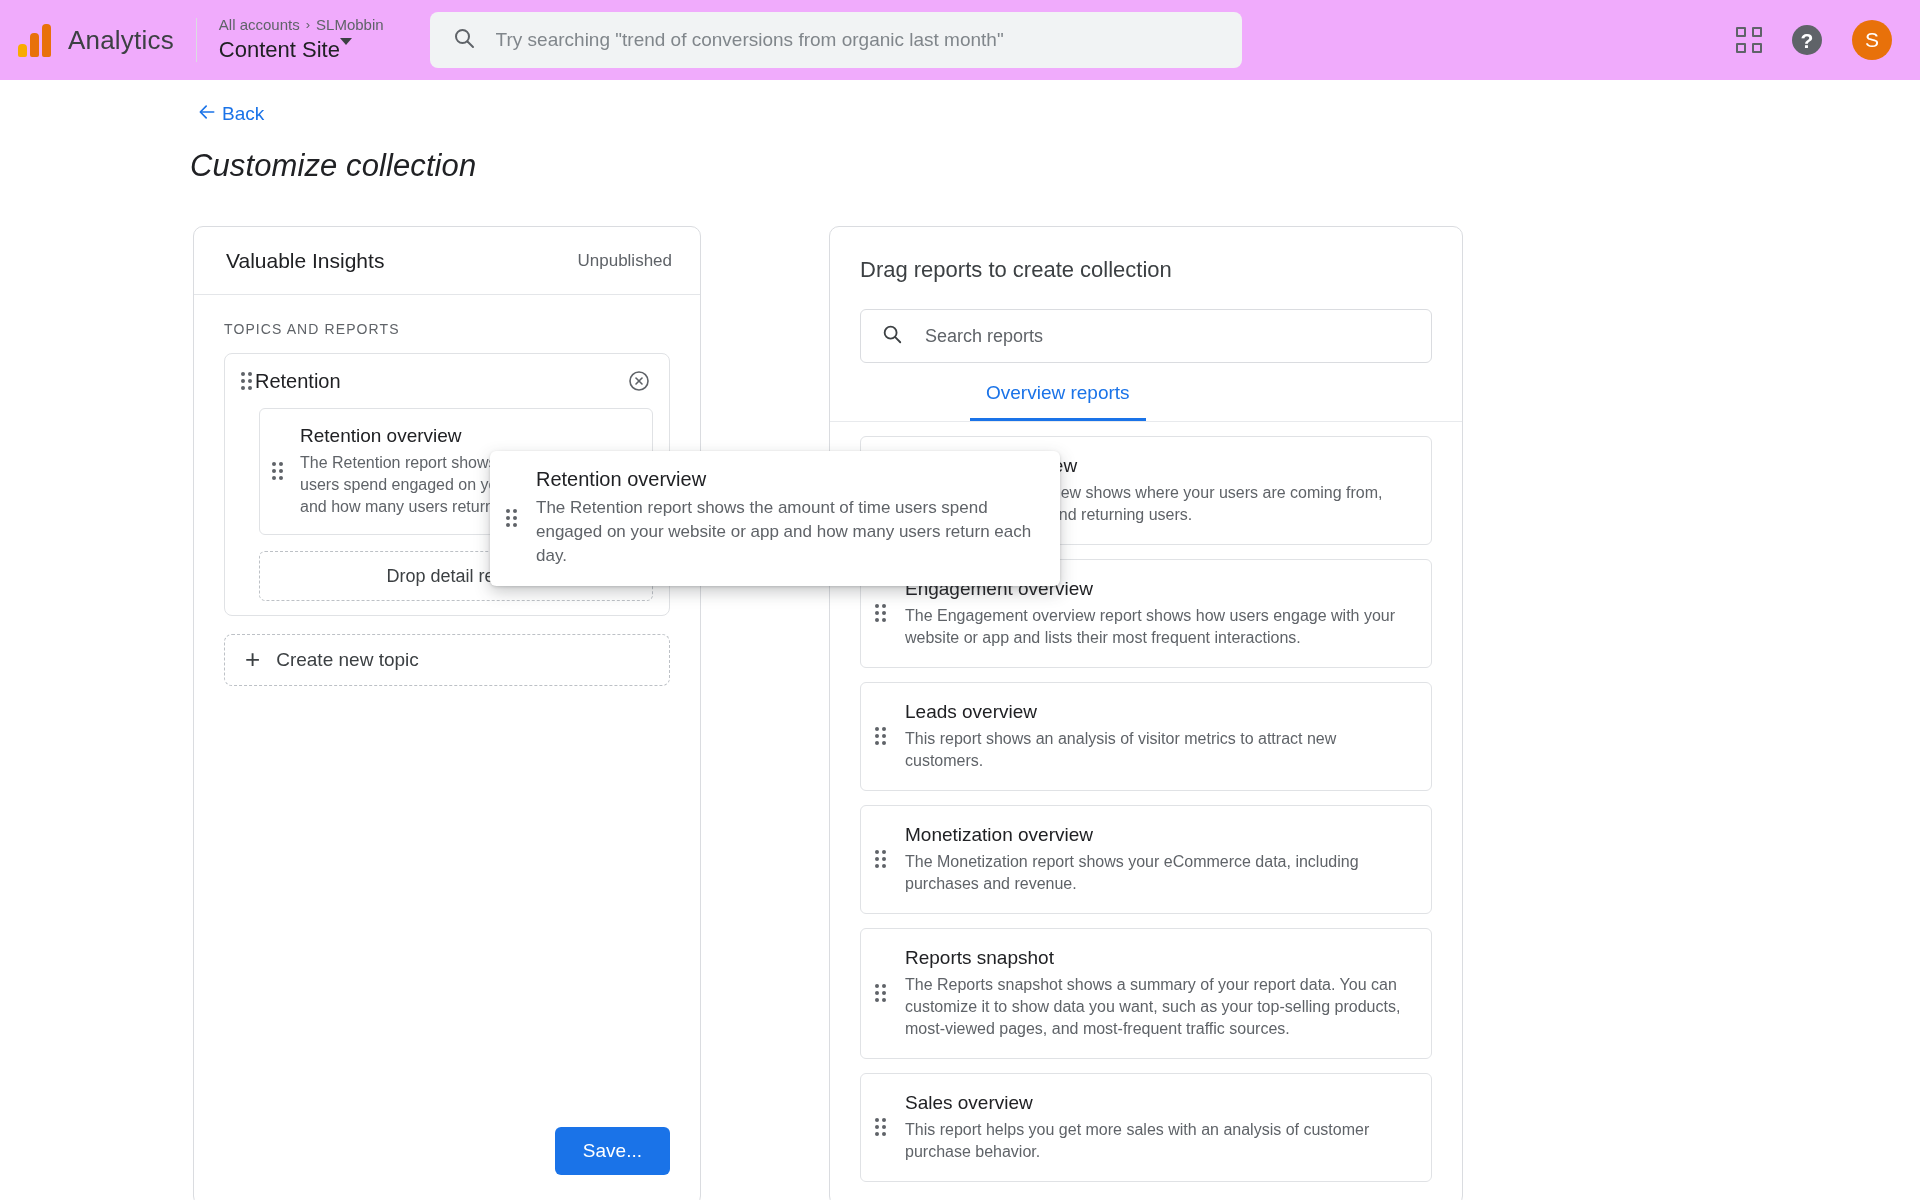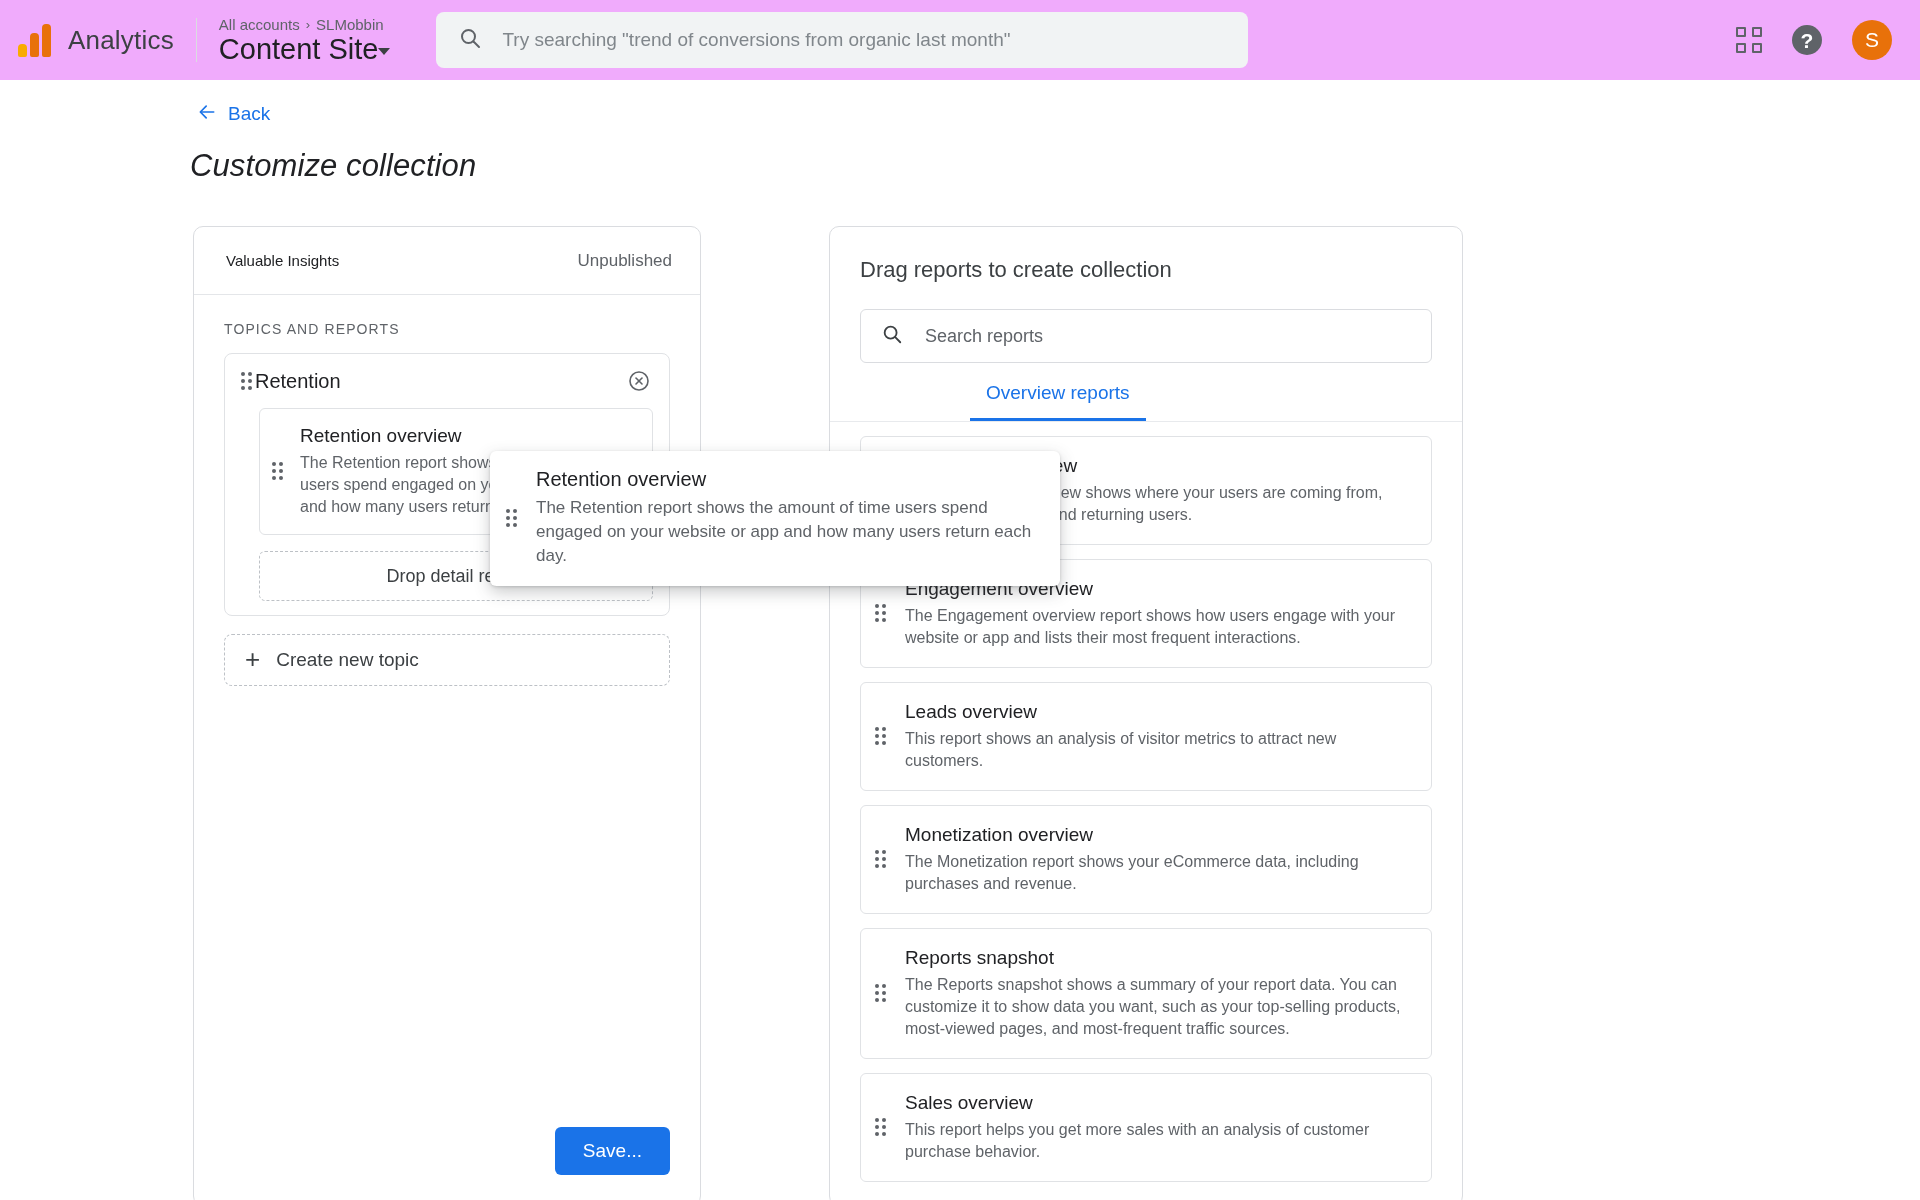--- a/index.html
+++ b/index.html
@@ -38,21 +38,21 @@
   .vdivider {
     width: 1px; height: 44px; background: #dadce0; margin: 0 22px;
   }
   .acct { display: flex; flex-direction: column; justify-content: center; }
   .acct-crumb {
     font-size: 15px; color: #5f6368; display: flex; align-items: center; gap: 6px;
     white-space: nowrap; line-height: 18px;
   }
   .crumb-sep { font-size: 13px; color: #5f6368; }
   .acct-name {
-    font-size: 29px; color: #202124; display: flex; align-items: center; 
+    font-size: 22px; color: #202124; display: flex; align-items: flex-start; 
     white-space: nowrap; line-height: 31px;
   }
   .caret {
     width: 0; height: 0; border-left: 6px solid transparent;
     border-right: 6px solid transparent; border-top: 7px solid #3c4043;
     margin-top: 4px;
   }
   .searchwrap {
     margin-left: 46px;
     width: 812px; height: 56px;
@@ -93,21 +93,21 @@
   }
 
   
   .page {
     position: relative;
     background: #ffffff;
     height: 1120px;
     padding: 0 0 0 0;
   }
   .backrow {
-    display: flex; align-items: center; gap: 10px;
+    display: flex; align-items: center; gap: 4px;
     padding: 22px 0 0 196px;
     cursor: pointer; width: max-content;
   }
   .back-label { color: #1a73e8; font-size: 19px; }
   .page-title {
     font-size: 31px; color: #202124; font-weight: 400;
     padding: 22px 0 0 190px; letter-spacing: .1px; font-style: italic;
   }
 
   .columns {
@@ -121,21 +121,21 @@
     background: #fff;
     border: 1px solid #dadce0;
     border-radius: 10px;
   }
   .left-panel { width: 508px; height: 980px; display: flex; flex-direction: column; }
   .left-head {
     height: 68px; display: flex; align-items: center;
     padding: 0 28px 0 32px;
     border-bottom: 1px solid #e4e6e9;
   }
-  .coll-name { font-size: 15px; color: #202124; }
+  .coll-name { font-size: 21px; color: #202124; }
   .coll-status { margin-left: auto; font-size: 17px; color: #5f6368; }
   .left-body { padding: 26px 30px 0 30px; flex: 1; position: relative; }
   .section-label {
     font-size: 14px; letter-spacing: 1.1px; color: #5f6368;
     margin-bottom: 16px;
   }
   .topic-card {
     border: 1px solid #e0e2e5; border-radius: 8px;
     padding: 0 0 14px 0;
   }

